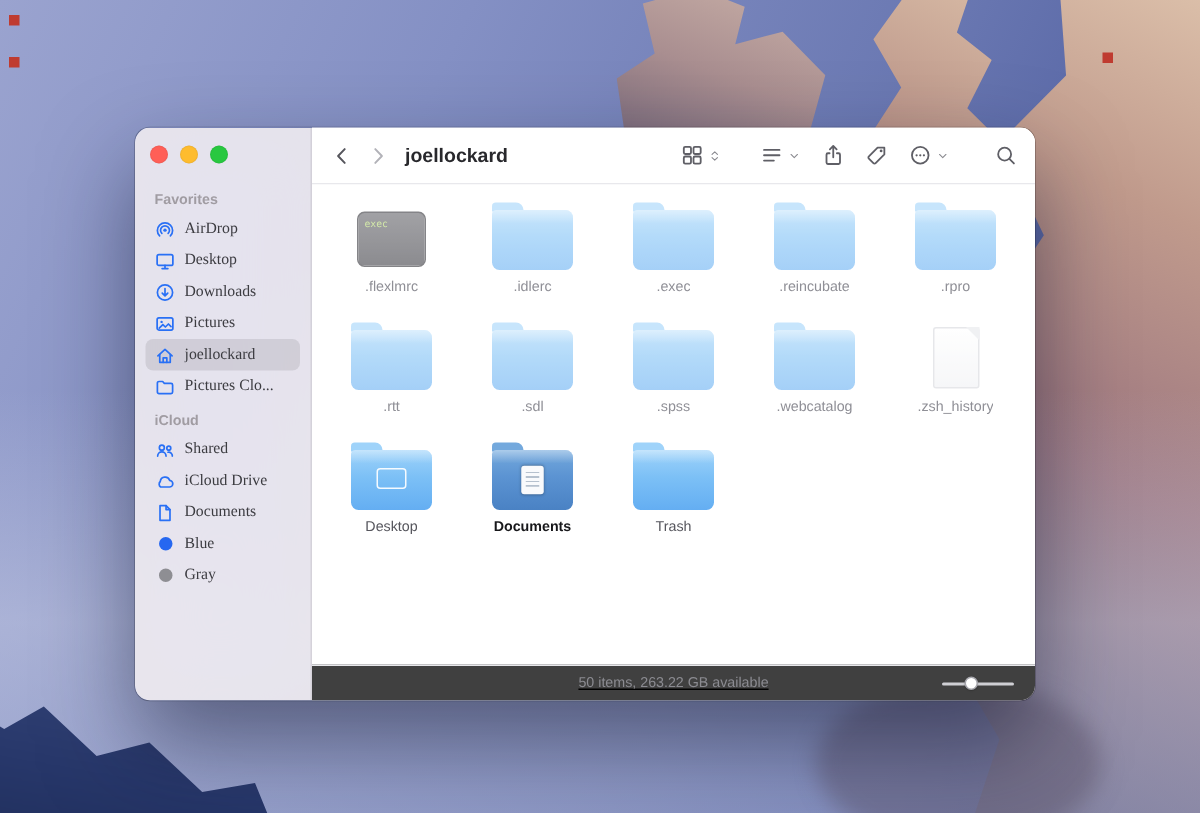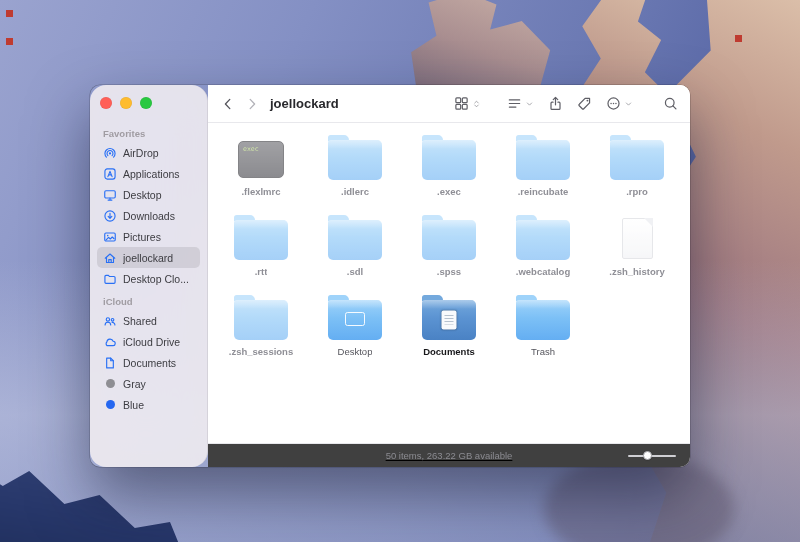--- a/index.html
+++ b/index.html
@@ -25,30 +25,30 @@
     background:linear-gradient(190deg,#3a4a7e 0%,#27376a 60%,#1d2c58 100%);
     clip-path:polygon(0 28%,14% 40%,26% 30%,42% 52%,58% 46%,74% 68%,90% 64%,100% 100%,0 100%);}
   .rock-reflection{left:544px;bottom:-22px;width:190px;height:110px;filter:blur(7px);
     background:rgba(92,82,104,.45);border-radius:50%;}
   .mark{position:absolute;width:7px;height:7px;background:#bf3b30;}
   
   .window{position:absolute;left:90px;top:85px;width:600px;height:382px;border-radius:10px;overflow:hidden;
     display:flex;box-shadow:0 28px 60px rgba(15,20,45,.5),0 0 0 .5px rgba(0,0,0,.28);}
   .sidebar{width:118px;flex:0 0 auto;box-sizing:border-box;padding:8px 7px;
     background:rgba(239,235,238,.9);backdrop-filter:blur(22px) saturate(160%);
-    border-right:1px solid rgba(0,0,0,.08);border-radius:16px;}
+    border-right:1px solid rgba(0,0,0,.08);}
   .lights{display:flex;gap:8px;margin:4px 3px 12px 3px;}
   .light{width:12px;height:12px;border-radius:50%;box-shadow:inset 0 0 1px rgba(0,0,0,.2);}
   .sb-header{font-size:9.5px;font-weight:700;color:#a09ca2;padding:7px 6px 3px 6px;}
   .sb-row{display:flex;align-items:center;gap:6px;height:21px;padding:0 6px;border-radius:5px;cursor:default;}
   .sb-row.selected{background:rgba(0,0,0,.09);}
   .sb-icon{width:14px;height:14px;flex:0 0 auto;color:var(--accent,#2970f5);display:flex;align-items:center;justify-content:center;}
   .sb-icon svg{width:14px;height:14px;fill:none;stroke:currentColor;stroke-width:1.3;stroke-linecap:round;stroke-linejoin:round;}
   .tag-dot{width:9px;height:9px;border-radius:50%;display:block;}
-  .sb-label{font-size:10.5px;color:#3c3c41;white-space:nowrap;overflow:hidden;text-overflow:ellipsis;}
+  .sb-label{font-size:10.5px;color:#3c3c41;white-space:nowrap;overflow:hidden;text-overflow:ellipsis;font-family:Liberation Serif, serif;}
   .main{flex:1;display:flex;flex-direction:column;background:#fff;min-width:0;}
   
   .toolbar{flex:0 0 auto;height:37px;display:flex;align-items:center;padding:0 12px;background:#fff;
     border-bottom:1px solid #e8e8ec;}
   .tb-icon{display:inline-flex;align-items:center;justify-content:center;color:#5f5f66;}
   .tb-icon svg{fill:none;stroke:currentColor;stroke-width:1.3;stroke-linecap:round;stroke-linejoin:round;}
   .tb-back{width:16px;height:16px;color:#55555c;}
   .tb-fwd{width:16px;height:16px;color:#b2b2b8;margin-left:8px;}
   .tb-back svg,.tb-fwd svg{width:16px;height:16px;}
   .win-title{margin-left:10px;font-size:13px;font-weight:700;color:#28282c;white-space:nowrap;}
@@ -81,21 +81,21 @@
   .icon-exec{width:46px;height:37px;border-radius:5px;position:relative;margin-top:4px;
     background:linear-gradient(#5e5e64,#393940);border:1px solid #2c2c32;box-sizing:border-box;}
   .exec-text{position:absolute;top:3px;left:4px;font-family:"DejaVu Sans Mono",monospace;font-size:6.5px;color:#b4d96b;}
   .icon-docfile{width:31px;height:41px;border-radius:2px;position:relative;margin-top:2px;
     background:linear-gradient(#ffffff,#f0f1f4);border:1px solid #d5d6db;box-sizing:border-box;}
   .icon-docfile::before{content:'';position:absolute;top:-1px;right:-1px;width:0;height:0;
     border-top:9px solid #e6e7ec;border-left:9px solid transparent;}
   .dim{opacity:.58;}
   .file-label{margin-top:5px;font-size:9.5px;color:#55555c;max-width:90px;text-align:center;
     white-space:nowrap;overflow:hidden;text-overflow:ellipsis;}
-  .file-label.dimtext{color:#8f8f96;font-weight:bold;}
+  .file-label.dimtext{color:#8f8f96;}
   .file-label.sel{color:#17171a;font-weight:700;}
   
   .statusbar{flex:0 0 auto;height:23px;position:relative;display:flex;align-items:center;justify-content:center;
     border-top:1px solid #e8e8ec;background:#404040;text-decoration:underline;}
   .status-text{font-size:9.5px;color:#8b8b91;}
   .zoom-slider{position:absolute;right:14px;top:50%;transform:translateY(-50%);width:48px;height:12px;}
   .zoom-track{position:absolute;left:0;right:0;top:5px;height:2px;background:#cfcfd4;border-radius:1px;}
   .zoom-knob{position:absolute;left:32%;top:1.5px;width:9px;height:9px;border-radius:50%;
     background:#ffffff;border:1px solid #a5a5ab;box-sizing:border-box;box-shadow:0 .5px 1px rgba(0,0,0,.25);}
 </style>
@@ -129,29 +129,20 @@
                 <circle cx="8" cy="8.5" r="1.3" style="fill:currentColor;stroke:none"></circle>
                 <path d="M5.6 11a3.4 3.4 0 1 1 4.8 0"></path>
                 <path d="M3.9 12.8a5.8 5.8 0 1 1 8.2 0"></path>
               </svg>
             </span>
             <span class="sb-label">AirDrop</span>
           </div>
           <div class="sb-row">
             <span class="sb-icon">
               <svg viewBox="0 0 16 16">
-                <rect x="2.2" y="2.2" width="11.6" height="11.6" rx="2.6"></rect>
-                <path d="M5.6 11l2.4-6 2.4 6M6.4 9h3.2"></path>
-              </svg>
-            </span>
-            <span class="sb-label">Applications</span>
-          </div>
-          <div class="sb-row">
-            <span class="sb-icon">
-              <svg viewBox="0 0 16 16">
                 <rect x="2" y="3.2" width="12" height="8.2" rx="1.4"></rect>
                 <path d="M5.8 13.8h4.4M8 11.4v2.4"></path>
               </svg>
             </span>
             <span class="sb-label">Desktop</span>
           </div>
           <div class="sb-row">
             <span class="sb-icon">
               <svg viewBox="0 0 16 16">
                 <circle cx="8" cy="8" r="5.8"></circle>
@@ -179,21 +170,21 @@
               </svg>
             </span>
             <span class="sb-label">joellockard</span>
           </div>
           <div class="sb-row">
             <span class="sb-icon">
               <svg viewBox="0 0 16 16">
                 <path d="M2.2 5a1.2 1.2 0 0 1 1.2-1.2h2.8l1.3 1.4h5.1a1.2 1.2 0 0 1 1.2 1.2v5.4a1.2 1.2 0 0 1-1.2 1.2H3.4a1.2 1.2 0 0 1-1.2-1.2z"></path>
               </svg>
             </span>
-            <span class="sb-label">Desktop Clo...</span>
+            <span class="sb-label">Pictures Clo...</span>
           </div>
           <div class="sb-header">iCloud</div>
           <div class="sb-row">
             <span class="sb-icon">
               <svg viewBox="0 0 16 16">
                 <circle cx="5.6" cy="6.2" r="1.9"></circle>
                 <path d="M2.4 12.6a3.2 3.2 0 0 1 6.4 0"></path>
                 <circle cx="10.9" cy="6.6" r="1.5"></circle>
                 <path d="M10.3 9.7a2.8 2.8 0 0 1 3.3 2.9"></path>
               </svg>
@@ -212,29 +203,29 @@
             <span class="sb-icon">
               <svg viewBox="0 0 16 16">
                 <path d="M4.2 2.4h4.6l3 3v8.2H4.2z"></path>
                 <path d="M8.8 2.4v3h3"></path>
               </svg>
             </span>
             <span class="sb-label">Documents</span>
           </div>
           <div class="sb-row">
             <span class="sb-icon">
+              <span class="tag-dot" style="background:#2667f0"></span>
+            </span>
+            <span class="sb-label">Blue</span>
+          </div>
+          <div class="sb-row">
+            <span class="sb-icon">
               <span class="tag-dot" style="background:#8e8e93"></span>
             </span>
             <span class="sb-label">Gray</span>
-          </div>
-          <div class="sb-row">
-            <span class="sb-icon">
-              <span class="tag-dot" style="background:#2667f0"></span>
-            </span>
-            <span class="sb-label">Blue</span>
           </div>
         </div>
     </div>
 
     <div class="main">
       <div class="toolbar">
         <span class="tb-icon tb-back">
             <svg viewBox="0 0 16 16">
               <path d="M9.8 3.4L5.4 8l4.4 4.6"></path>
             </svg>
@@ -366,26 +357,20 @@
             <div class="file-label dimtext">.webcatalog</div>
           </div>
           <div class="file-cell">
             <div class="icon-wrap">
               <div class="icon-docfile dim"></div>
             </div>
             <div class="file-label dimtext">.zsh_history</div>
           </div>
           <div class="file-cell">
             <div class="icon-wrap">
-              <div class="icon-folder dim"></div>
-            </div>
-            <div class="file-label dimtext">.zsh_sessions</div>
-          </div>
-          <div class="file-cell">
-            <div class="icon-wrap">
               <div class="icon-folder">
                 <span class="badge-desktop"></span>
               </div>
             </div>
             <div class="file-label">Desktop</div>
           </div>
           <div class="file-cell">
             <div class="icon-wrap">
               <div class="icon-folder folder-selected">
                 <span class="badge-document"></span>

